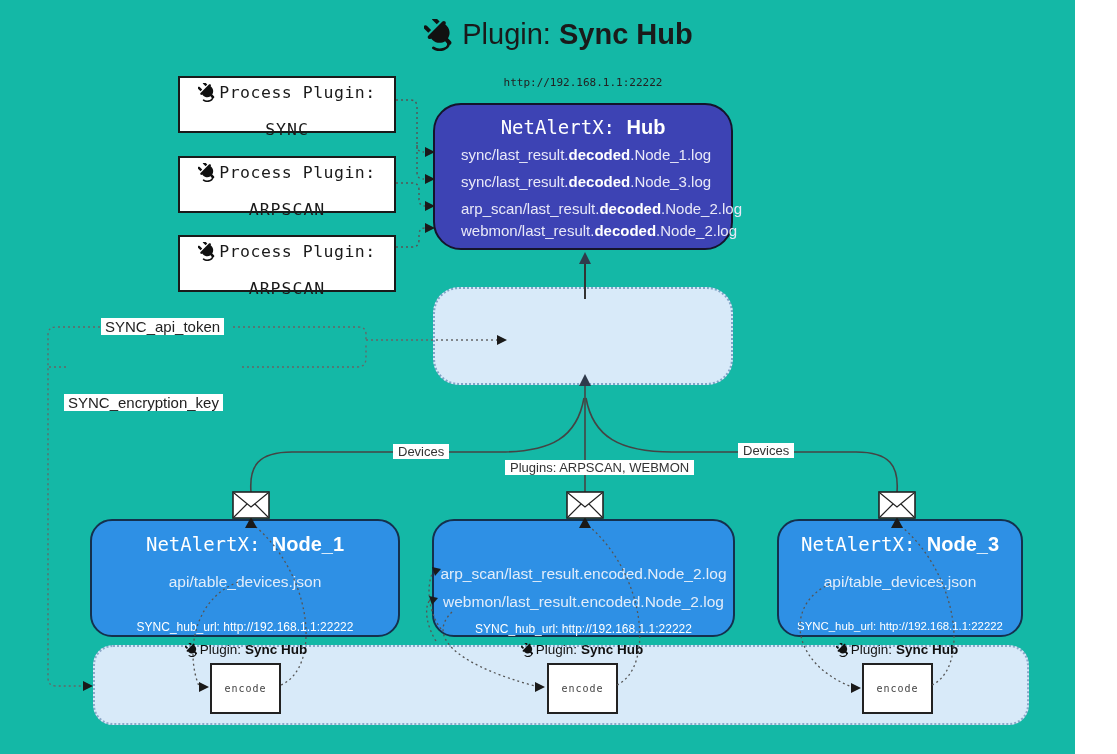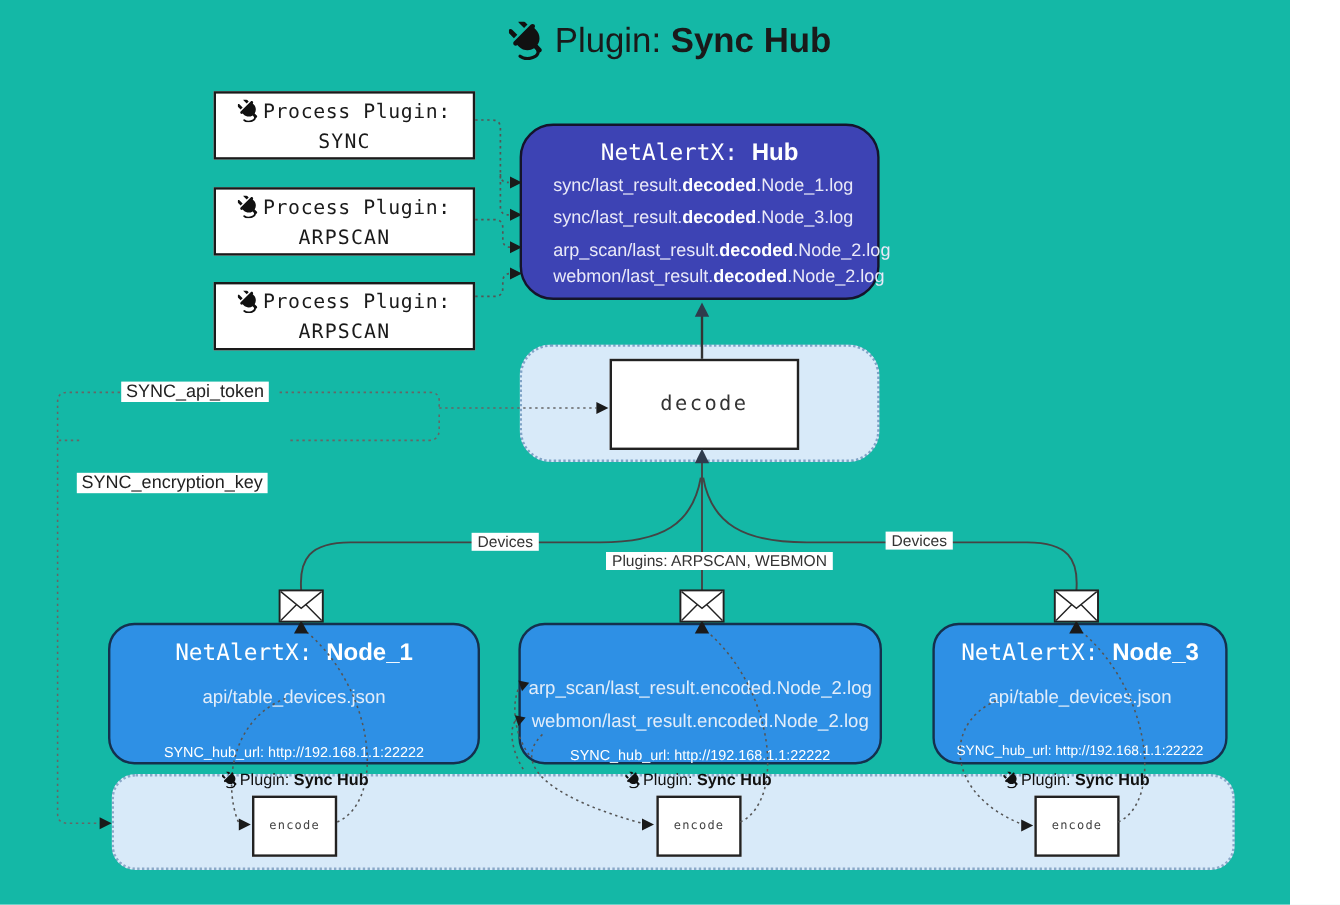--- a/index.html
+++ b/index.html
@@ -10,21 +10,21 @@
   
   #title{position:absolute;left:0;top:18px;width:1117px;text-align:center;font-size:29px;z-index:2;}
   #title .plugicon{display:inline-block;vertical-align:-7px;margin-right:6px;}
   #title b{font-weight:bold;}
 
   
   .pbox{position:absolute;left:178px;width:218px;height:57px;background:#fff;border:2px solid #1a1a1a;
         box-sizing:border-box;z-index:2;text-align:center;padding-top:5px;}
   .pbox .l1{font-family:"DejaVu Sans Mono",monospace;font-size:16.5px;letter-spacing:.5px;}
   .pbox .l1 .plugicon{display:inline-block;vertical-align:-4px;margin-right:2px;}
-  .pbox .l2{font-family:"DejaVu Sans Mono",monospace;font-size:16.5px;margin-top:2px;letter-spacing:1px;}
+  .pbox .l2{font-family:"DejaVu Sans Mono",monospace;font-size:16.5px;margin-top:14px;letter-spacing:1px;}
 
   
   #huburl{position:absolute;left:433px;top:76px;width:300px;text-align:center;font-size:11px;color:#222;z-index:2;}
   #hub{position:absolute;left:433px;top:103px;width:300px;height:147px;background:#3D43B4;
        border:2px solid #14142b;border-radius:28px;box-sizing:border-box;z-index:2;color:#fff;}
   #hub .hubtitle{position:absolute;left:0;top:11px;width:100%;text-align:center;font-size:19px;}
   #hub .hubtitle .brand{font-family:"DejaVu Sans Mono",monospace;}
   #hub .hubtitle b{font-weight:bold;font-size:20px;margin-top:15px;}
   .hublog{position:absolute;left:26px;width:288px;height:20px;font-size:15px;color:#e9e9f8;white-space:nowrap;}
   .hublog b{font-weight:bold;color:#fff;}
@@ -109,30 +109,30 @@
           </svg></span><span>Process Plugin:</span></div>
     <div class="l2">ARPSCAN</div>
   </div>
   <div class="pbox" style="top:235px;">
     <div class="l1"><span class="plugicon"><svg width="19" height="19">
             <use href="#plug"></use>
           </svg></span><span>Process Plugin:</span></div>
     <div class="l2">ARPSCAN</div>
   </div>
 
+  <div id="huburl" class="mono">http://192.168.1.1:22222</div>
   <div id="hub">
     <div class="hubtitle"><span class="brand">NetAlertX: </span><b>Hub</b></div>
     <div class="hublog" style="top:41px;"><span>sync/last_result.</span><b>decoded</b><span>.Node_1.log</span></div>
     <div class="hublog" style="top:68px;"><span>sync/last_result.</span><b>decoded</b><span>.Node_3.log</span></div>
     <div class="hublog" style="top:95px;"><span>arp_scan/last_result.</span><b>decoded</b><span>.Node_2.log</span></div>
     <div class="hublog" style="top:117px;"><span>webmon/last_result.</span><b>decoded</b><span>.Node_2.log</span></div>
   </div>
 
   <div id="decodewrap"></div>
-  <div id="decodebox">decode</div>
 
   <div id="lbl-api" class="linelabel">SYNC_api_token</div>
   <div id="lbl-key" class="linelabel">SYNC_encryption_key</div>
 
   <div id="lbl-dev-l" class="edgelabel">Devices</div>
   <div id="lbl-plugins" class="edgelabel">Plugins: ARPSCAN, WEBMON</div>
   <div id="lbl-dev-r" class="edgelabel">Devices</div>
 
   <div id="node1" class="node">
     <div class="ntitle"><span class="brand">NetAlertX: </span><b>Node_1</b></div>

